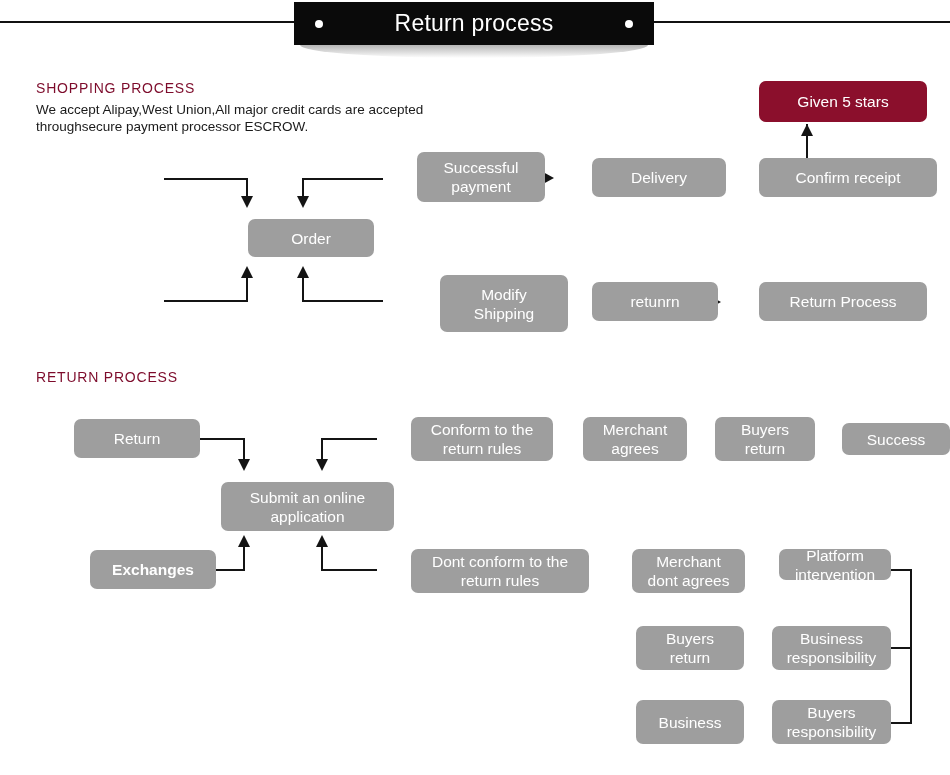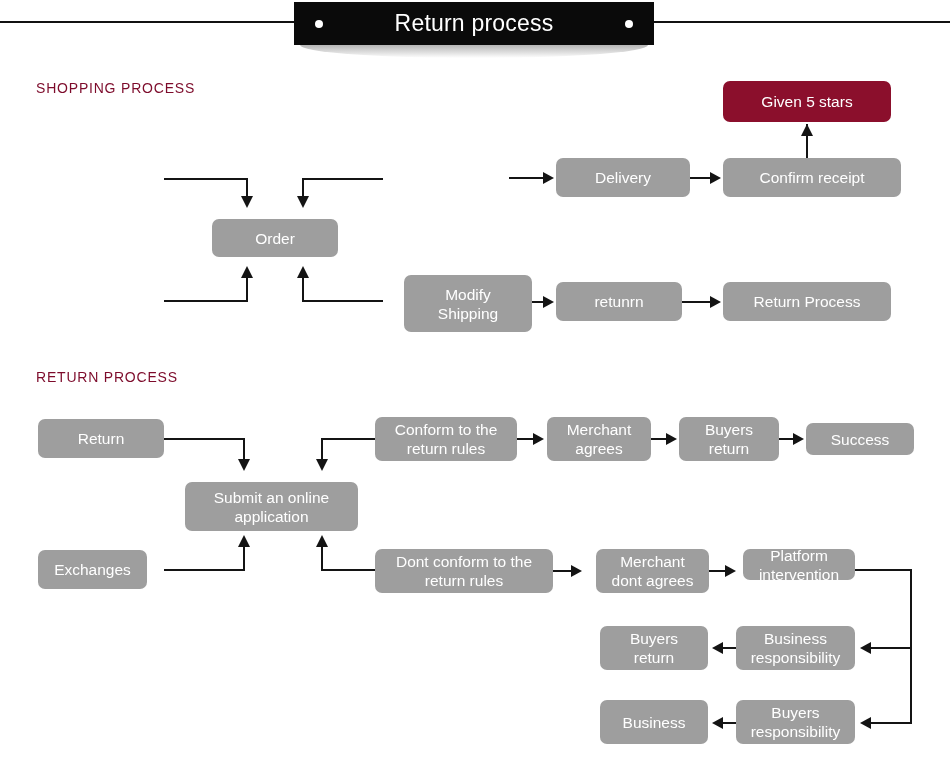--- a/index.html
+++ b/index.html
@@ -90,20 +90,21 @@
     color: #ffffff;
     display: flex;
     align-items: center;
     justify-content: center;
     text-align: center;
     font-size: 15.5px;
     line-height: 19px;
     padding: 2px 6px;
     z-index: 3;
     white-space: pre-line;
+    margin-left: 36px;
   }
   .node.accent {
     background: #8b0f2c;
   }
 
   
   .hline, .vline {
     position: absolute;
     background: #141414;
     z-index: 1;
@@ -145,25 +146,29 @@
 
   <div class="hdr-line"></div>
   <div class="hdr-banner">
     <span class="hdr-dot left"></span>
     <span class="hdr-banner-title">Return process</span>
     <span class="hdr-dot right"></span>
   </div>
   <div class="hdr-shadow"></div>
 
   <div class="sect-title" style="left:36px; top:80px;">SHOPPING PROCESS</div>
+  <div class="sect-desc" style="left:36px; top:101px; width:520px;">We accept Alipay,West Union,All major credit cards are accepted
+throughsecure payment processor ESCROW.</div>
 
 
 
   <div class="node" style="left:212px; top:219px; width:126px; height:38px;">Order</div>
 
+  <div class="node" style="left:381px; top:152px; width:128px; height:50px;">Successful
+payment</div>
 
   <div class="node" style="left:556px; top:158px; width:134px; height:39px;">Delivery</div>
 
   <div class="node" style="left:723px; top:158px; width:178px; height:39px;">Confirm receipt</div>
 
   <div class="node accent" style="left:723px; top:81px; width:168px; height:41px;">Given 5 stars</div>
 
   <div class="node" style="left:404px; top:275px; width:128px; height:57px;">Modify
 Shipping</div>
 
@@ -199,21 +204,21 @@
   <div class="hline" style="left:509px; top:301px; width:36px;"></div>
   <div class="arrow right" style="left:543px; top:296px;"></div>
 
   <div class="hline" style="left:682px; top:301px; width:29px;"></div>
   <div class="arrow right" style="left:710px; top:296px;"></div>
 
   <div class="sect-title" style="left:36px; top:369px;">RETURN PROCESS</div>
 
   <div class="node" style="left:38px;  top:419px; width:126px; height:39px;">Return</div>
 
-  <div class="node" style="left:38px;  top:550px; width:109px; height:39px;">Exchanges</div>
+  <div class="node" style="left:54px;  top:550px; width:126px; height:39px;font-weight:bold;">Exchanges</div>
 
   <div class="node" style="left:185px; top:482px; width:173px; height:49px;">Submit an online
 application</div>
 
   <div class="node" style="left:375px; top:417px; width:142px; height:44px;">Conform to the
 return rules</div>
 
   <div class="node" style="left:547px; top:417px; width:104px; height:44px;">Merchant
 agrees</div>
 

